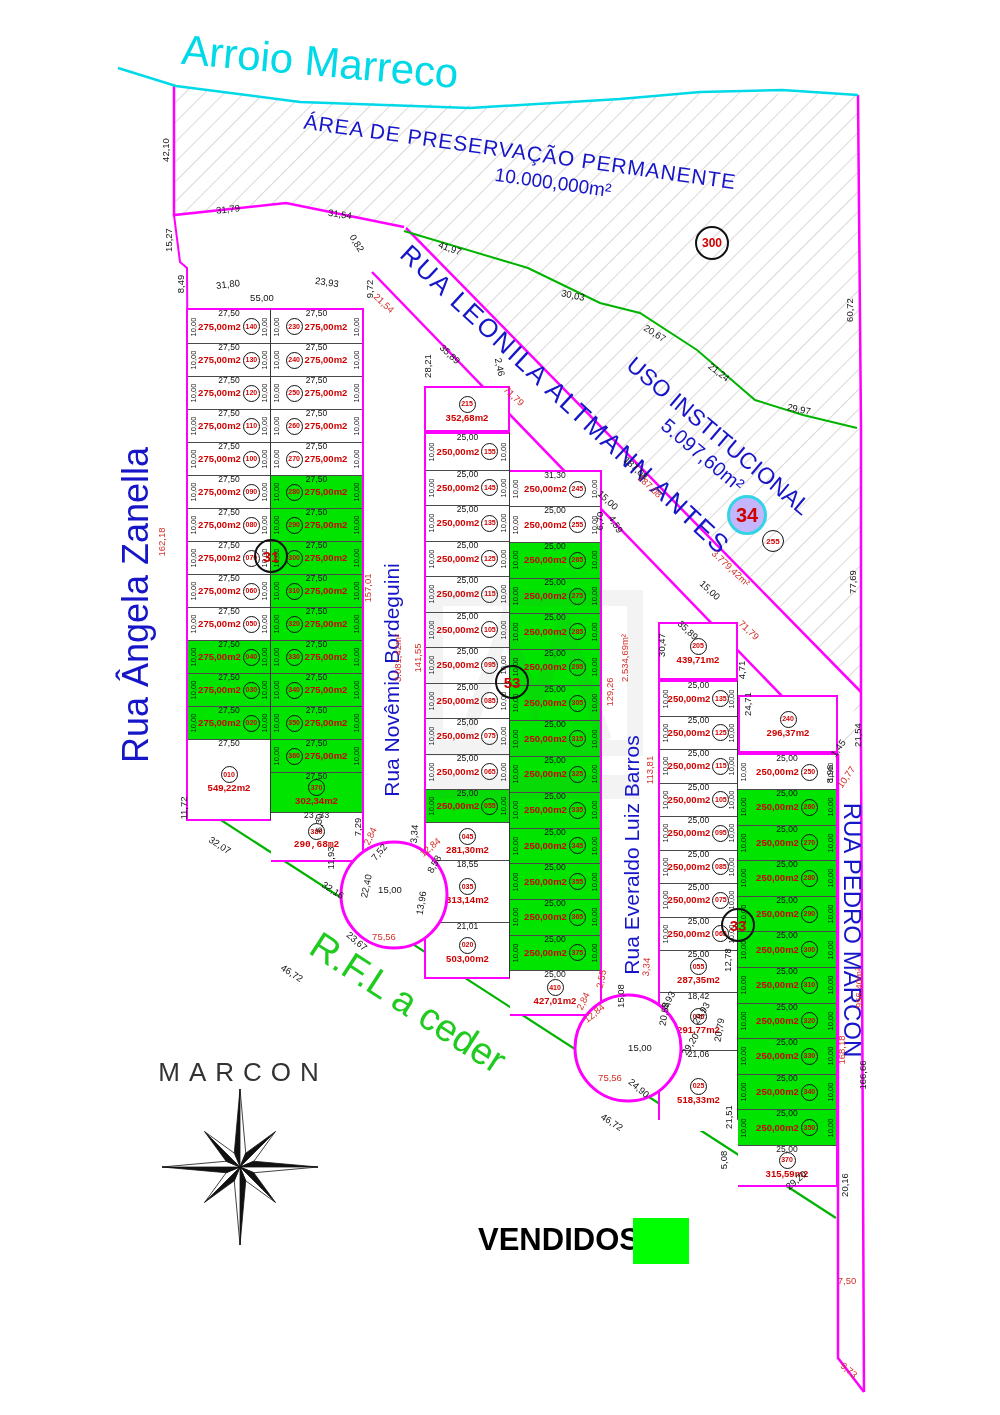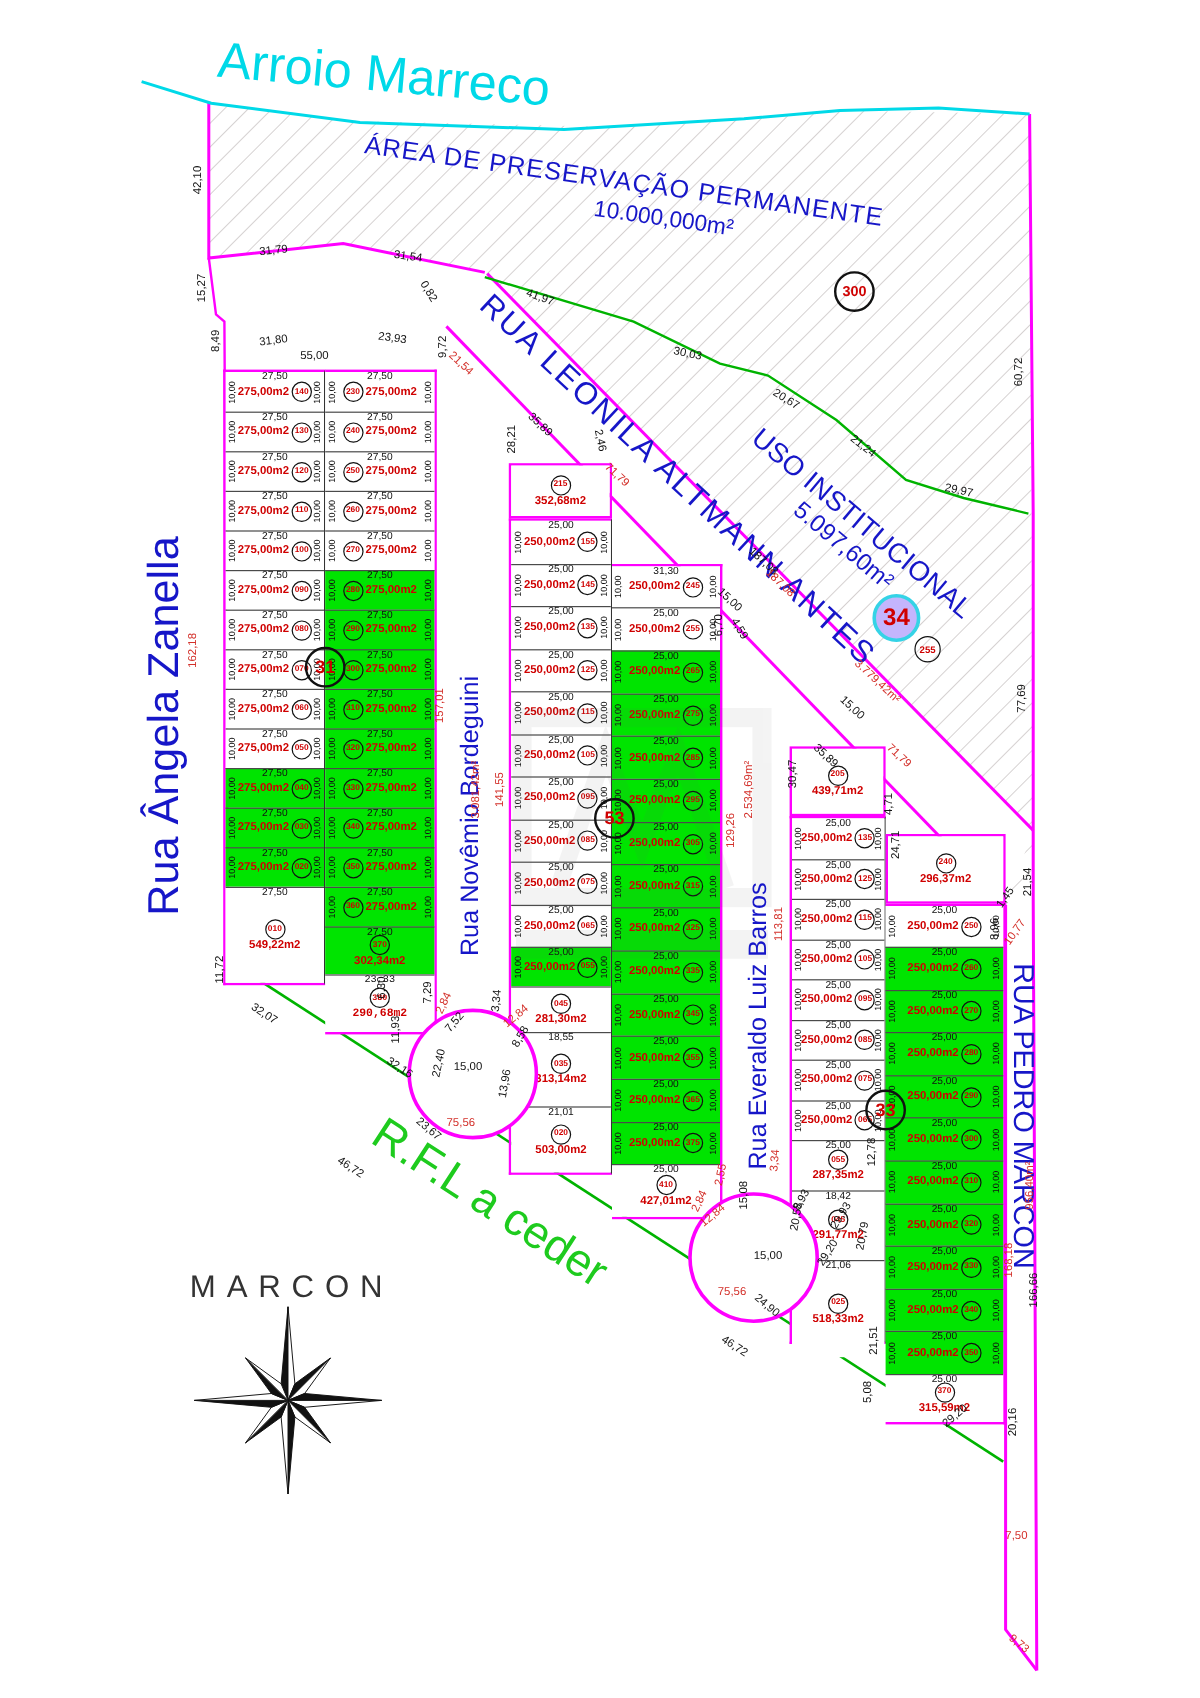--- a/index.html
+++ b/index.html
@@ -109,20 +109,24 @@
   <div class="street rot-90" style="left:136px;top:605px;font-size:36px;">Rua Ângela Zanella</div>
   <div class="street rot-90" style="left:392px;top:680px;font-size:21px;">Rua Novêmio Bordeguini</div>
   <div class="street rot-90" style="left:632px;top:855px;font-size:21px;">Rua Everaldo Luiz Barros</div>
   <div class="street rot90" style="left:852px;top:930px;font-size:24px;">RUA PEDRO MARCON</div>
   <div class="street" style="left:565px;top:400px;font-size:26px;letter-spacing:2px;transform:translate(-50%,-50%) rotate(43deg);">RUA LEONILA ALTMANN ANTES</div>
 
   <div class="street" style="left:408px;top:1003px;font-size:38px;color:#1ecb1e;transform:translate(-50%,-50%) rotate(33deg);">R.F.L a ceder</div>
 
   <div id="norte-label" style="left:243px;top:1072px;">MARCON</div>
 
+  <div class="legend" style="left:478px;top:1222px;">
+    <span class="lab">VENDIDOS</span>
+    <span class="sw" id="legend-swatch" style="background: rgb(0, 255, 0);"></span>
+  </div>
 
 <div class="lotcol" style="left: 186px; top: 308px; width: 85px; border-right: 1px solid rgb(51, 51, 51); height: 513px;">
       <div class="lot" style="height: 33px;">
         <span class="front">27,50</span>
         <div class="mid">
           <span class="area">275,00m2</span>
           <span class="circ">140</span>
         </div>
         <span class="side l">10,00</span>
         <span class="side r">10,00</span>

